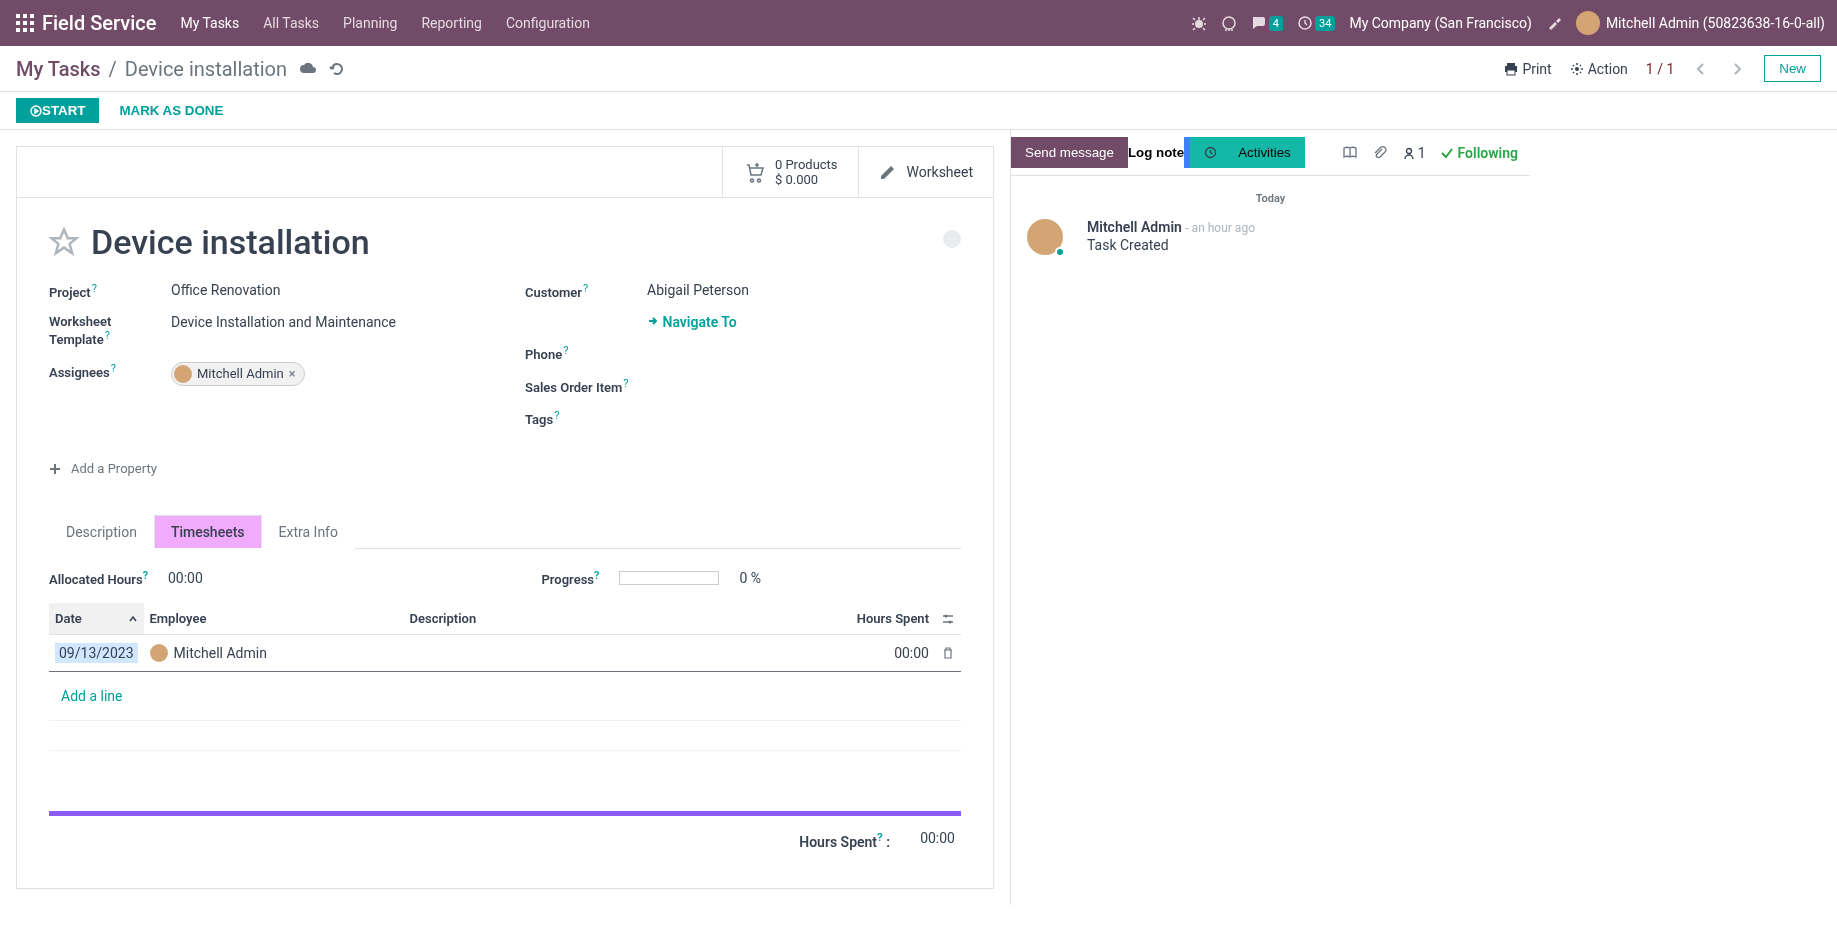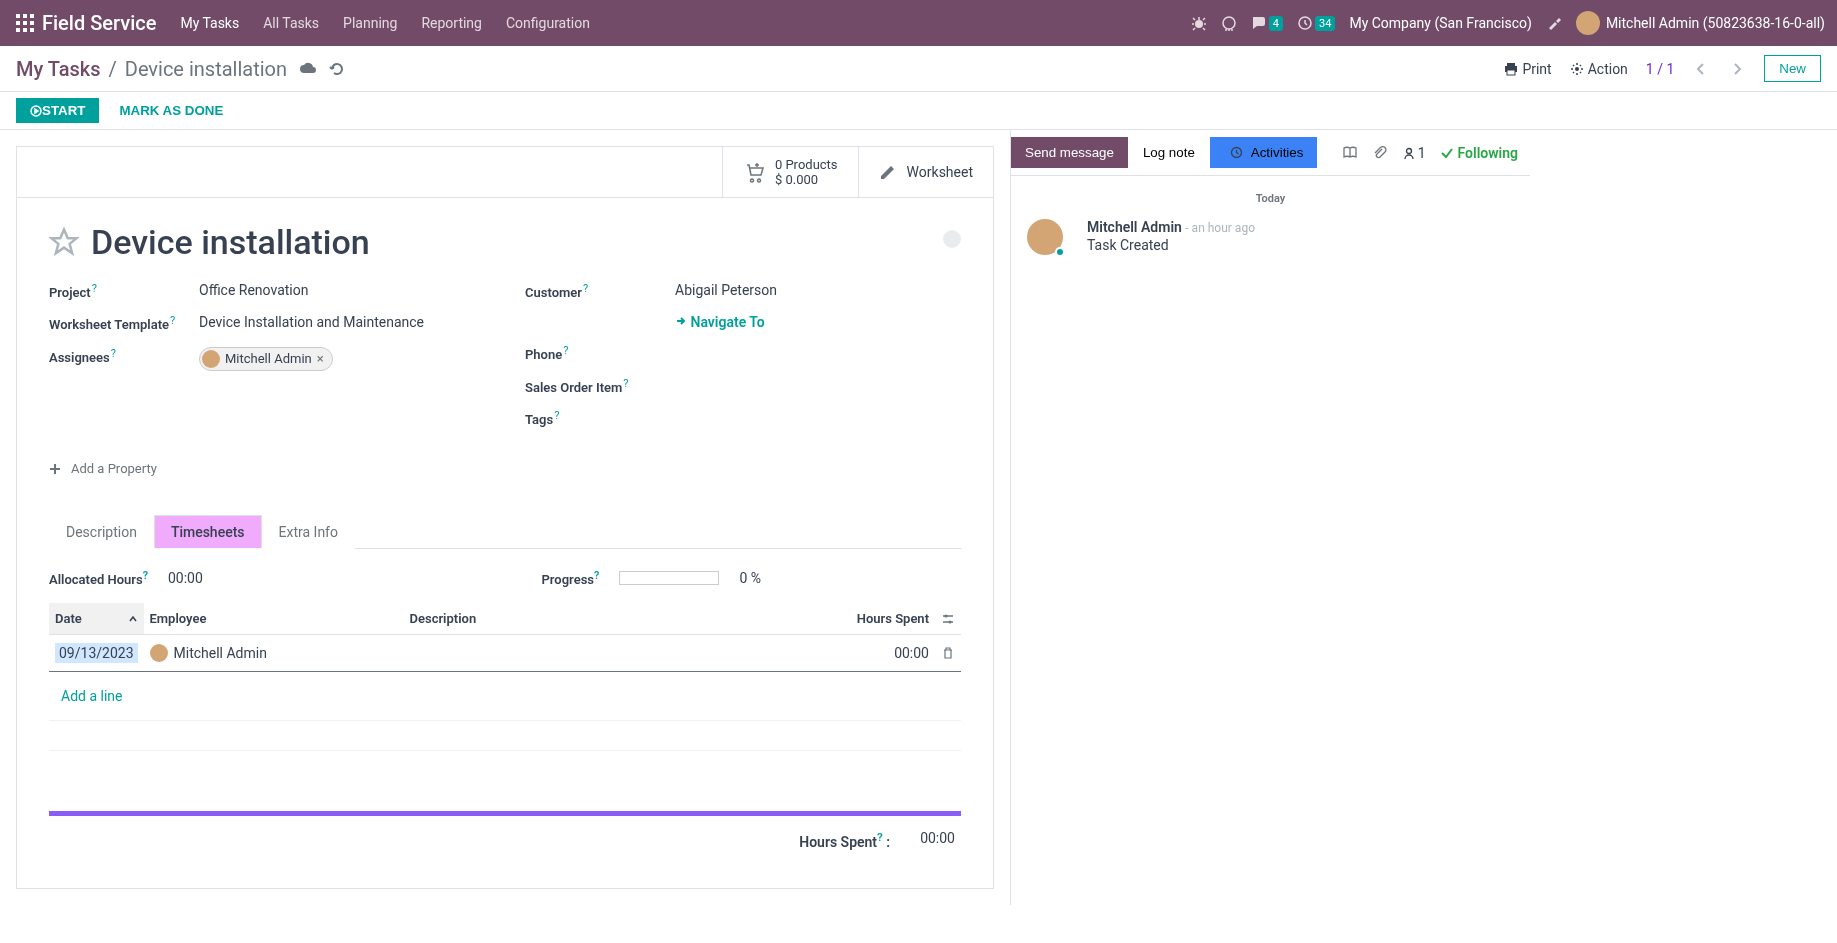--- a/index.html
+++ b/index.html
@@ -21,21 +21,21 @@
   
   
   .control-panel { border-bottom: 1px solid #dee2e6; padding: 8px 16px; display: flex; align-items: center; height: 46px; }
   .breadcrumb { flex: 1; display: flex; align-items: center; gap: 8px; font-size: 20px; }
   .breadcrumb .link { color: #714B67; cursor: pointer; font-weight: 500; }
   .breadcrumb .sep { color: #6c757d; }
   .breadcrumb .current { color: #6c757d; }
   .breadcrumb .icon-btn { color: #6c757d; cursor: pointer; margin-left: 4px; }
   .cp-right { display: flex; align-items: center; gap: 18px; }
   .cp-right .btn-link { color: #374151; cursor: pointer; display: flex; align-items: center; gap: 4px; }
-  .cp-right .pager { color: #6d28d9; }
+  .cp-right .pager { color: #7f1d1d; }
   .cp-right .nav-arrow { color: #adb5bd; cursor: pointer; padding: 0 4px; }
   .cp-right .btn-new { border: 1px solid #00A09D; color: #00A09D; background: #fff; padding: 5px 14px; cursor: pointer; font-weight: 500; }
   
   
   .status-bar { padding: 6px 16px; display: flex; align-items: center; gap: 12px; border-bottom: 1px solid #dee2e6; }
   .btn-start { background: #00A09D; color: #fff; padding: 5px 14px; border: none; cursor: pointer; font-weight: 600; display: flex; align-items: center; }
   .btn-done { background: transparent; color: #00A09D; padding: 5px 8px; border: none; cursor: pointer; font-weight: 600; }
   
   
   .main { display: flex; }
@@ -52,21 +52,21 @@
   
   .form-content { padding: 24px 32px; }
   .title-row { display: flex; align-items: center; gap: 12px; margin-bottom: 20px; position: relative;}
   .star-icon { color: #adb5bd; cursor: pointer; }
   .task-title { font-size: 34px; font-weight: 500; color: #374151; }
   .stage-dot { width: 18px; height: 18px; border-radius: 50%; background: #e9ecef; position: absolute; right: 0; top: 8px; cursor: pointer;}
   
   .form-columns { display: flex; gap: 40px; }
   .form-col { flex: 1; }
   .form-row { display: flex; margin-bottom: 14px; align-items: flex-start; }
-  .form-label { width: 150px; font-weight: 600; font-size: 13px; position: relative; }
+  .form-label { width: 122px; font-weight: 600; font-size: 13px; position: relative; }
   .form-label sup { color: #00A09D; font-weight: normal; cursor: help; margin-left: 1px; font-size: 11px;}
   .form-value { flex: 1; font-size: 14px; }
   .tag-chip { display: inline-flex; align-items: center; background: #f1f1f1; border: 1px solid #ccc; border-radius: 12px; padding: 2px 8px 2px 2px; gap: 5px; font-size: 13px;}
   .tag-chip .avatar-sm { width: 18px; height: 18px; border-radius: 50%; background: #d4a574; }
   .tag-chip .x { cursor: pointer; color: #6c757d; }
   .navigate-link { color: #00A09D; font-weight: 600; cursor: pointer; }
   
   .add-property { color: #6c757d; cursor: pointer; margin-top: 20px; display: inline-flex; align-items: center; gap: 10px; font-size: 13px;}
   
   
@@ -91,22 +91,22 @@
   .ts-table .avatar-xs { width: 18px; height: 18px; border-radius: 50%; background: #d4a574; }
   .add-line { color: #00A09D; cursor: pointer; padding: 8px 6px; display: block; }
   .ts-row-editable td { border-bottom: 1px solid #6c757d; }
   
   .ts-footer { display: flex; justify-content: flex-end; padding: 14px 6px; gap: 30px; border-top: 5px solid #8b5cf6; margin-top: 60px;}
   .ts-footer .ft-label { font-weight: 600; }
   
   
   .chatter-top { display: flex; align-items: center; border-bottom: 1px solid #dee2e6; height: 46px; }
   .btn-send { background: #714B67; color: #fff; padding: 8px 14px; border: none; cursor: pointer; font-weight: 500; }
-  .btn-lognote { background: #fff; padding: 8px 15px; border: none; cursor: pointer; font-weight: 400; border-right: 6px solid #3b82f6;}
-  .btn-activities { background: #3b82f6; padding: 8px 14px; border: none; cursor: pointer; font-weight: 500; display: flex; align-items: center; gap: 8px;}
+  .btn-lognote { background: #fff; padding: 8px 0; border: none; cursor: pointer; font-weight: 700; border-right: 6px solid #3b82f6;}
+  .btn-activities { background: #14b8a6; padding: 8px 14px; border: none; cursor: pointer; font-weight: 500; display: flex; align-items: center; gap: 21px;}
   .chatter-top .spacer { flex: 1; }
   .chatter-icons { display: flex; align-items: center; gap: 14px; padding: 0 12px; }
   .follower-count { display: flex; align-items: center; gap: 2px; color: #374151;}
   .following { color: #28a745; font-weight: 600; display: flex; align-items: center; gap: 4px; cursor: pointer;}
   
   .chatter-body { padding: 16px; }
   .chatter-day { text-align: center; font-weight: 600; color: #6c757d; margin-bottom: 14px; font-size: 11px;}
   .message { display: flex; gap: 24px; }
   .msg-avatar { width: 36px; height: 36px; border-radius: 50%; background: #d4a574; position: relative; flex-shrink: 0;}
   .msg-avatar .presence { width: 10px; height: 10px; background: #00A09D; border: 2px solid #fff; border-radius: 50%; position: absolute; bottom: -2px; right: -2px; }

